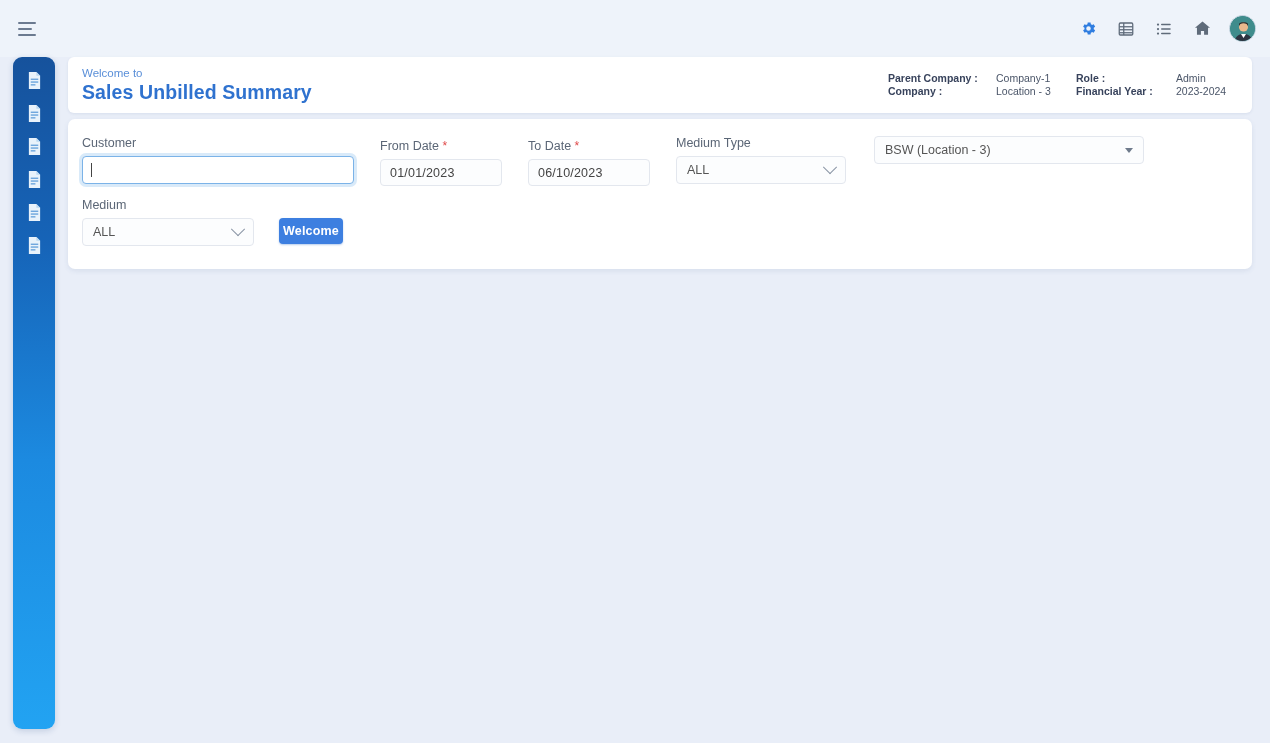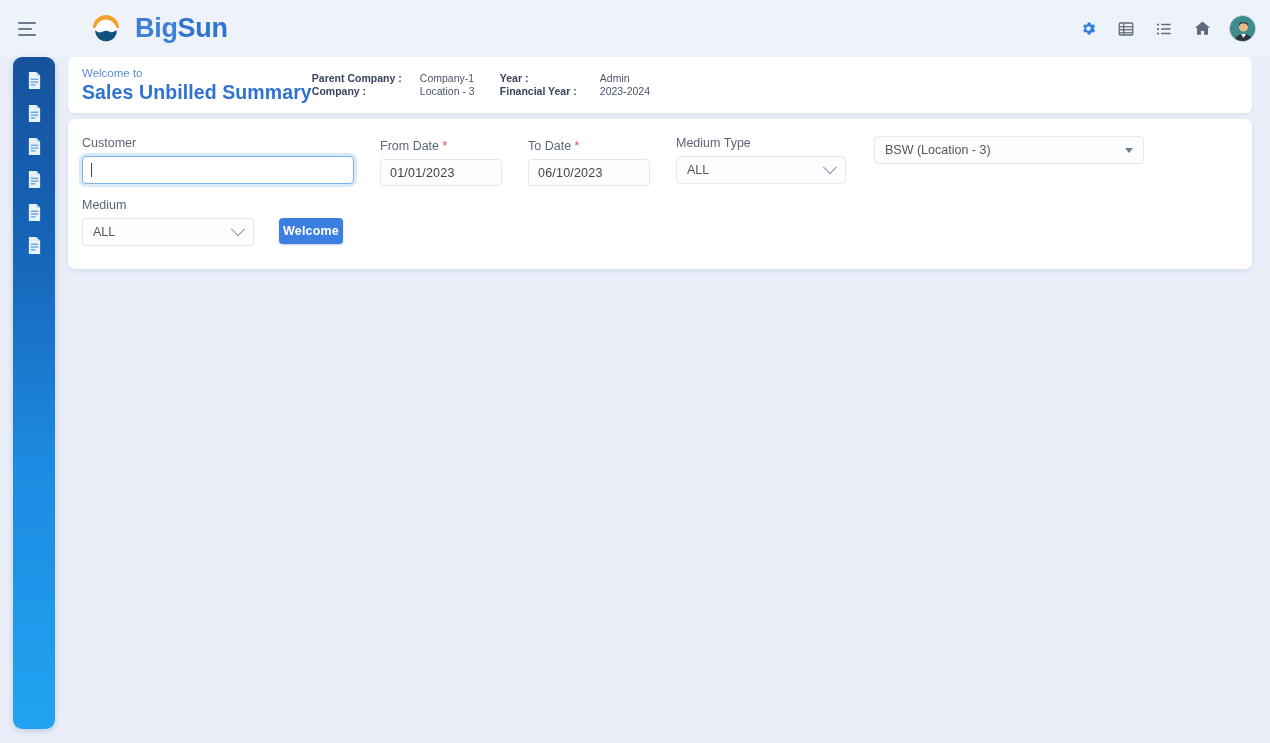--- a/index.html
+++ b/index.html
@@ -55,21 +55,21 @@
     display: flex; flex-direction: column; align-items: center; gap: 11px;
     box-shadow: 0 2px 6px rgba(20,60,120,.18);
   }
   .side-item { width: 22px; height: 22px; display:flex; align-items:center; justify-content:center; cursor:pointer; }
 
   
   .banner {
     position: absolute; left: 68px; top: 57px; width: 1184px; height: 56px;
     background: #ffffff; border-radius: 6px;
     box-shadow: 0 1px 3px rgba(60,90,140,.10);
-    display: flex; align-items: center; 
+    display: flex; align-items: center; justify-content: space-between;
     padding: 0 16px 0 14px;
   }
   .welcome-small { font-size: 11.5px; color: #5a8fd8; line-height: 14px; }
   .welcome-title {
     font-size: 19.5px; font-weight: bold; color: #2f72cf;
     letter-spacing: 0.1px; line-height: 24px;
   }
   .metawrap { display: flex; gap: 0; font-size: 10.5px; color: #4a5568; }
   .metacol { display: flex; flex-direction: column; gap: 0; }
   .metacol.lbl { font-weight: bold; color: #38435c; }
@@ -138,31 +138,20 @@
 <body>
 
 <div class="topbar">
 
   <div class="hamburger">
     <i></i>
     <i></i>
     <i></i>
   </div>
 
-  <div class="brand">
-    <svg class="brand-mark" viewBox="0 0 40 40">
-      <path d="M7 19 A13 13 0 0 1 33 19 L28.5 19 A8.5 8.5 0 0 0 11.5 19 Z" fill="#f4a22c"></path>
-      <path d="M20 8.5 A11.5 11.5 0 0 1 31.5 20 A11.5 11.5 0 0 1 20 31.5 A11.5 11.5 0 0 1 8.5 20 A11.5 11.5 0 0 1 20 8.5 Z" fill="none"></path>
-      <circle cx="20" cy="22" r="11" fill="#ffffff"></circle>
-      <path d="M20 11.5 A10.5 10.5 0 1 1 9.6 23.8 L30.4 23.8 A10.5 10.5 0 0 1 20 11.5 Z" fill="none"></path>
-      <path d="M9.2 21.5 A10.8 10.8 0 0 0 30.8 21.5 Z" fill="#12527f"></path>
-      <path d="M11 21.2 C15 25.5, 19 17.5, 23 21.2 C26 23.8, 28 21.5, 29.6 20.3" stroke="#ffffff" stroke-width="2.1" fill="none" stroke-linecap="round"></path>
-    </svg>
-    <div class="brand-text"><span>Big</span><span class="s2">Sun</span></div>
-  </div>
 
   <div class="topicons">
     <div class="ticon">
       <svg width="17" height="17" viewBox="0 0 24 24" fill="#2f7de0">
         <path d="M19.4 13a7.6 7.6 0 0 0 .05-1 7.6 7.6 0 0 0-.06-1l2-1.6-2-3.4-2.4 1a7.3 7.3 0 0 0-1.7-1l-.4-2.6h-4l-.4 2.6a7.3 7.3 0 0 0-1.7 1l-2.4-1-2 3.4 2 1.6a7.6 7.6 0 0 0 0 2l-2 1.6 2 3.4 2.4-1a7.3 7.3 0 0 0 1.7 1l.4 2.6h4l.4-2.6a7.3 7.3 0 0 0 1.7-1l2.4 1 2-3.4zM12 15.2A3.2 3.2 0 1 1 15.2 12 3.2 3.2 0 0 1 12 15.2z"></path>
       </svg>
     </div>
     <div class="ticon">
       <svg width="18" height="18" viewBox="0 0 24 24" fill="none" stroke="#5f6b7a" stroke-width="1.7">
         <rect x="3" y="4" width="18" height="16" rx="1.5"></rect>
@@ -265,21 +254,21 @@
   <div class="metawrap">
     <div class="metacol lbl m1">
       <div class="metarow">Parent Company :</div>
       <div class="metarow">Company :</div>
     </div>
     <div class="metacol m2">
       <div class="metarow">Company-1</div>
       <div class="metarow">Location - 3</div>
     </div>
     <div class="metacol lbl m3">
-      <div class="metarow">Year :</div>
+      <div class="metarow">Role :</div>
       <div class="metarow">Financial Year :</div>
     </div>
     <div class="metacol m4">
       <div class="metarow">Admin</div>
       <div class="metarow">2023-2024</div>
     </div>
   </div>
 </div>
 
 <div class="card">

